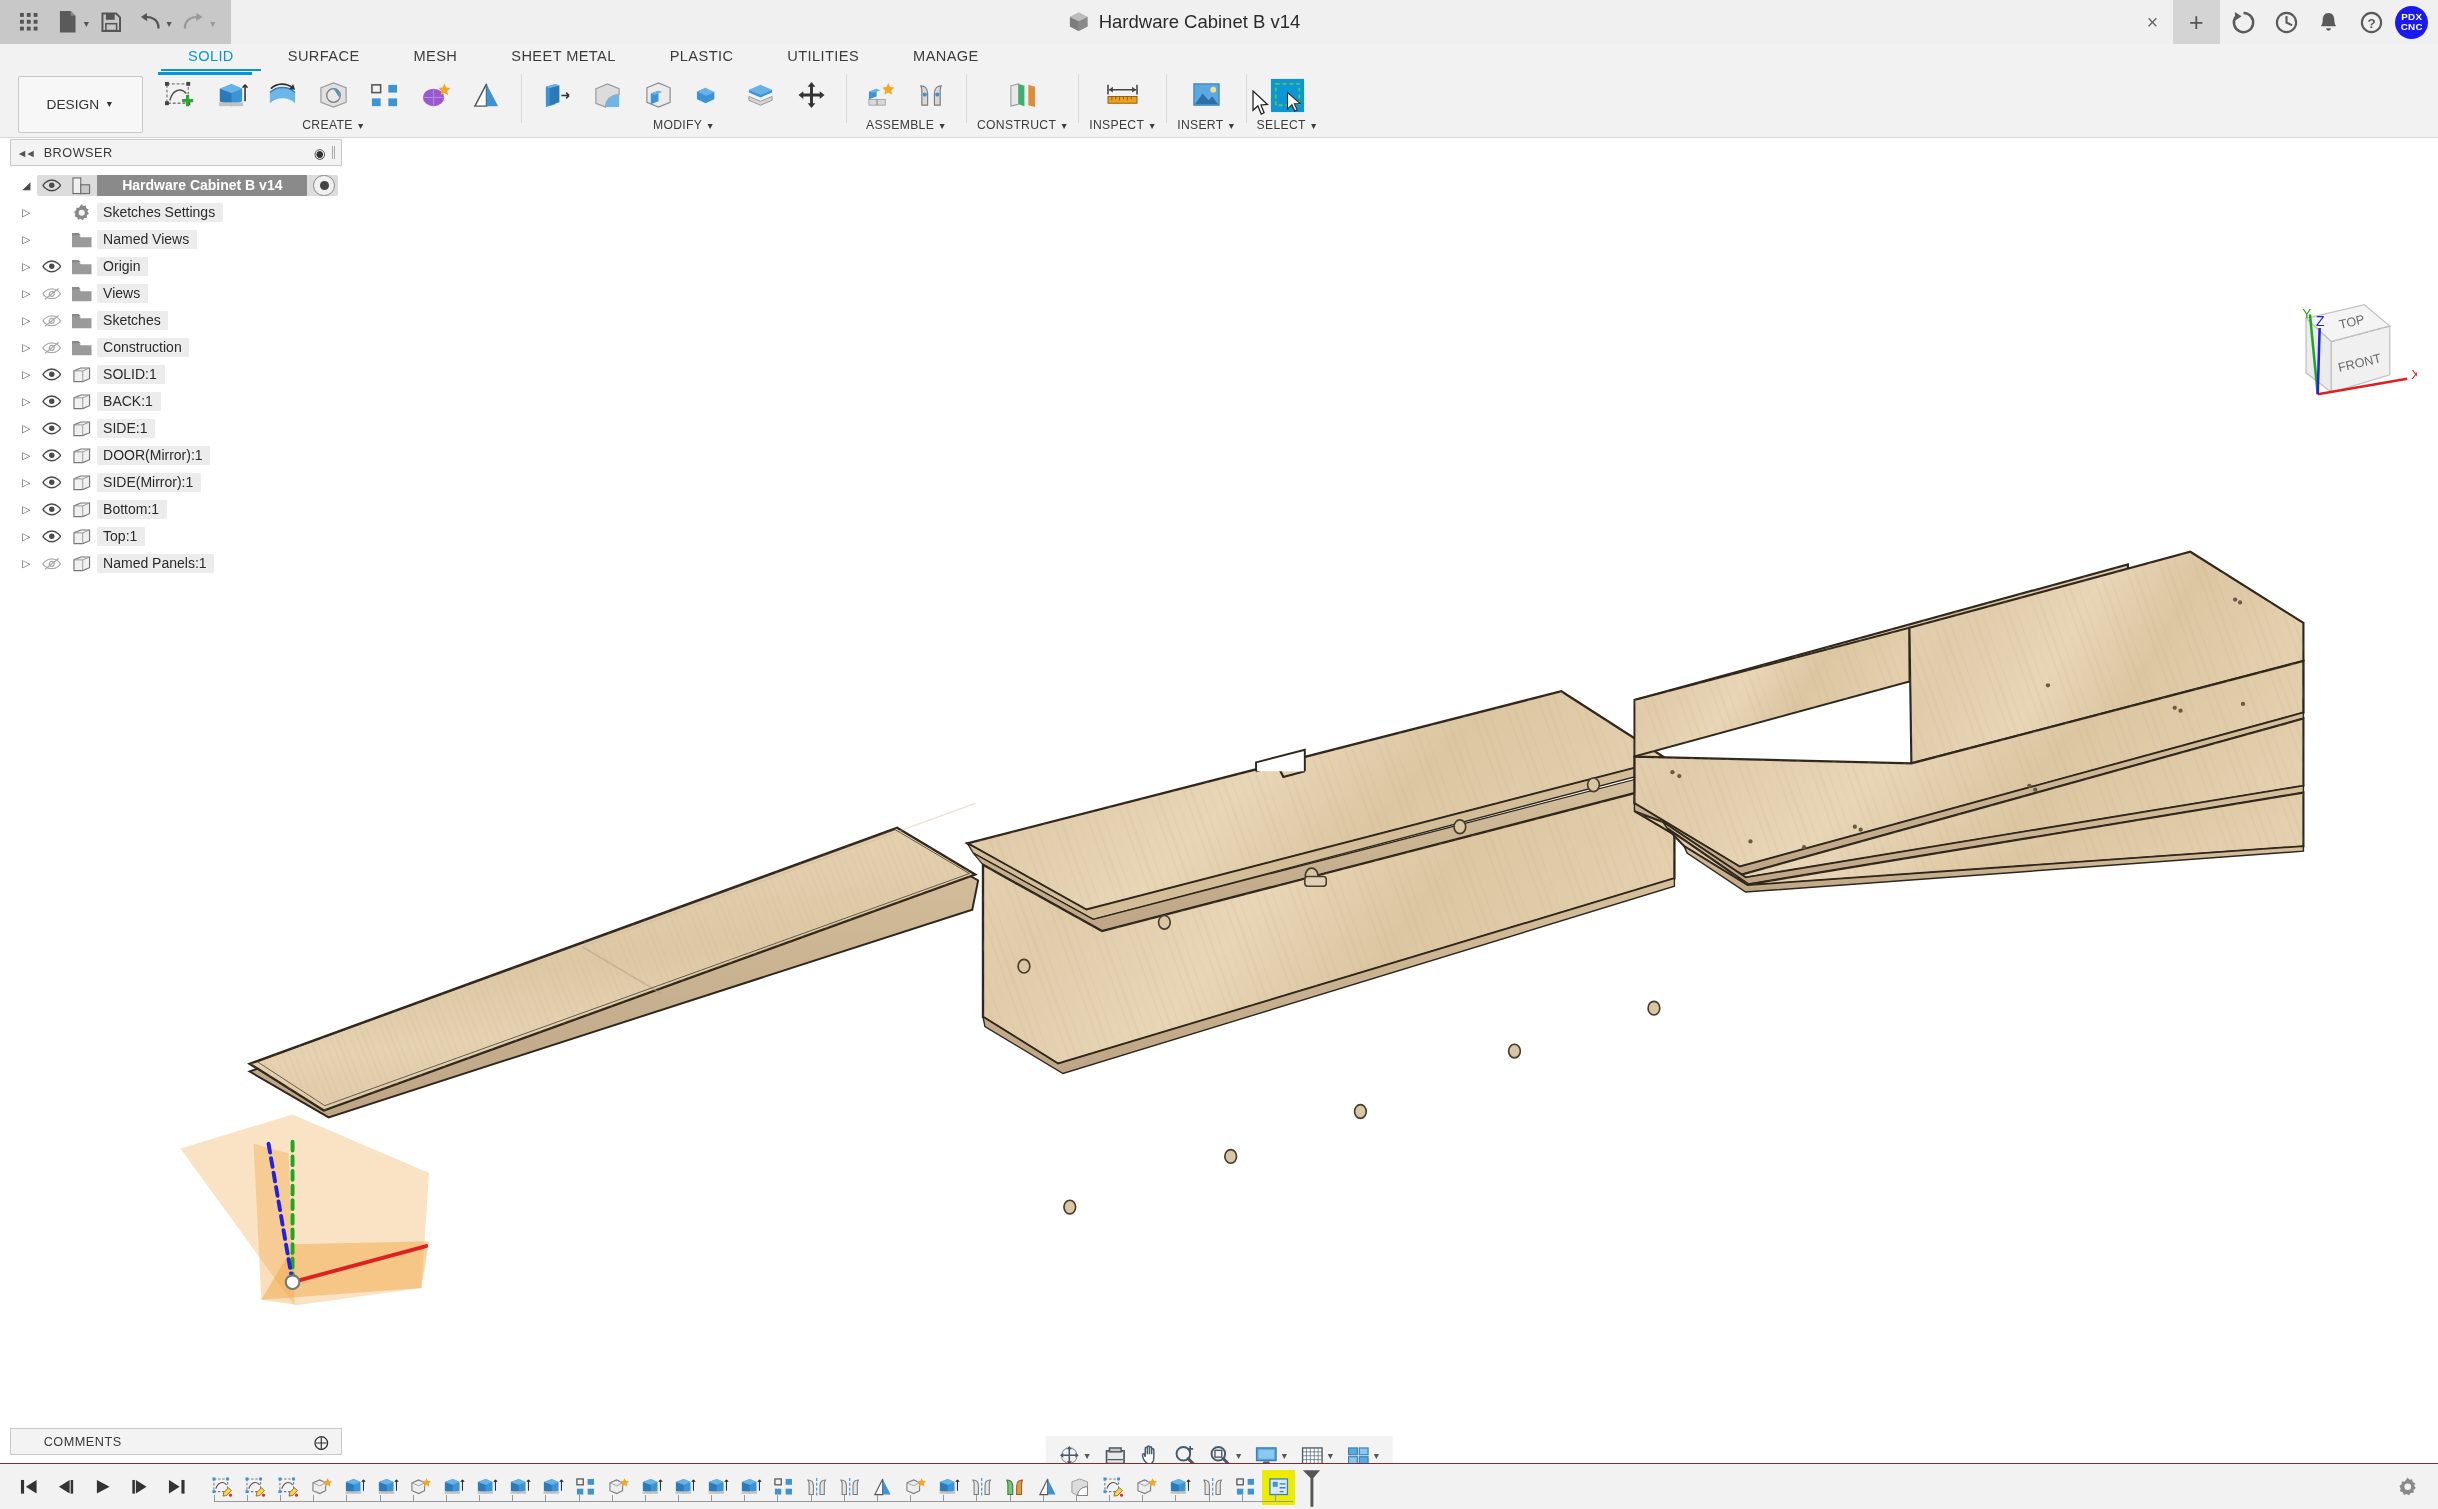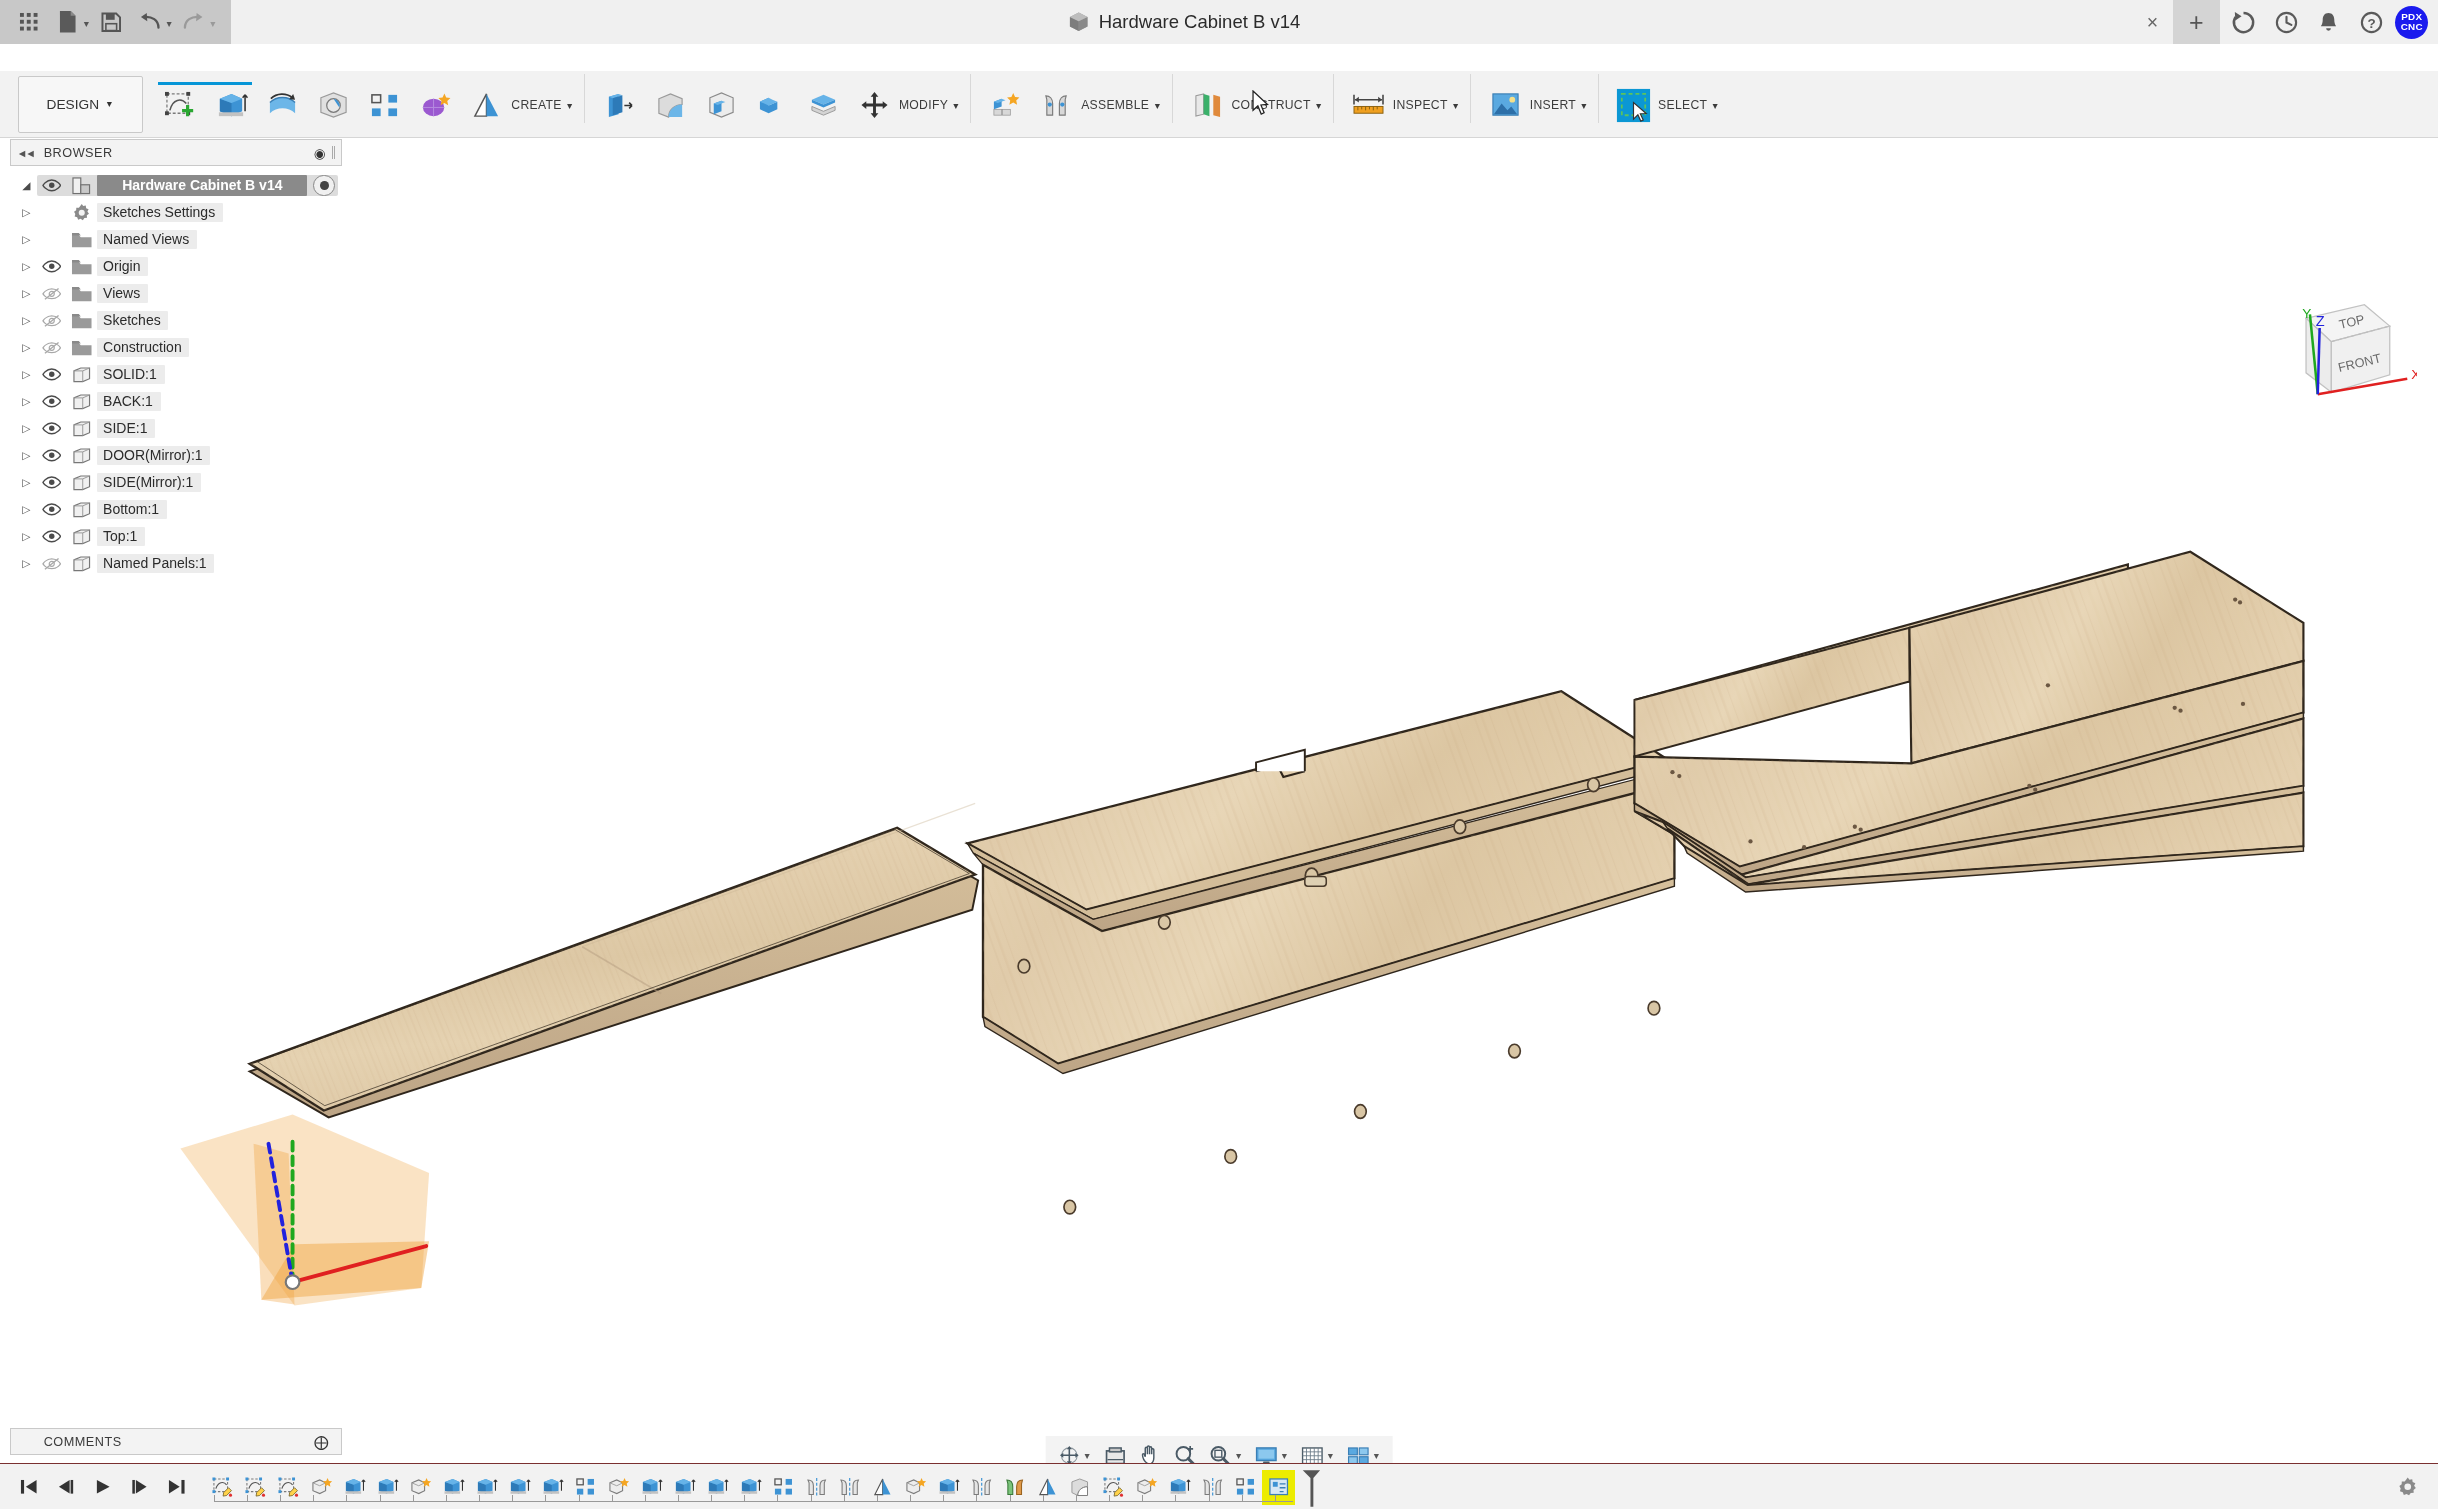--- a/index.html
+++ b/index.html
@@ -63,21 +63,21 @@
     position: absolute; top: 71px; left: 0; width: 2438px; height: 67px;
     background: #f2f2f2; border-bottom: 1px solid #d6d6d6;
     display: flex; align-items: flex-start;
   }
   .design-btn {
     margin: 4.9px 9.8px 0 17.6px; width: 125px; height: 57px;
     border: 1px solid #c9c9c9; background: #f7f7f7; border-radius: 2px;
     display: flex; align-items: center; justify-content: center; gap: 5.9px;
     font-size: 13.7px; color: #333;
   }
-  .ribbon-group { display: flex; flex-direction: row; align-items: center; height: 67px; padding: 0 3.9px; }
+  .ribbon-group { display: flex; flex-direction: column; align-items: center; height: 67px; padding: 0 3.9px; }
   .ribbon-icons { display: flex; align-items: center; height: 47px; gap: 2px; padding-top:2px; }
   .rbtn {
     width: 49px; height: 43px; display: flex; align-items: center; justify-content: center;
     position: relative;
   }
   .rbtn.sel-active { }
   .group-label { font-size: 12.2px; color: #3c3c3c; letter-spacing: 0.3px; white-space: nowrap; }
   .group-sep { width: 1px; height: 49px; background: #d8d8d8; margin: 2.9px 5.9px 0 5.9px; }
   .active-marker {
     position: absolute; top: -2px; left: 2px; width: 94px; height: 2.9px; background: #0696d7;
@@ -259,20 +259,29 @@
           <text x="13" y="18.5" font-size="14" font-family="Liberation Sans, sans-serif" fill="#5a5a5a" text-anchor="middle" font-weight="bold">?</text>
         </svg>
       </div>
       <div class="avatar">
         <span>PDX</span>
         <span>CNC</span>
       </div>
     </div>
   </div>
 
+  <div class="ribbon-tabs">
+    <div class="rtab active">SOLID</div>
+    <div class="rtab">SURFACE</div>
+    <div class="rtab">MESH</div>
+    <div class="rtab">SHEET METAL</div>
+    <div class="rtab">PLASTIC</div>
+    <div class="rtab">UTILITIES</div>
+    <div class="rtab">MANAGE</div>
+  </div>
 
   <div class="ribbon">
 
     <div class="design-btn">
       <span>DESIGN</span>
       <span style="font-size:8.8px">▼</span>
     </div>
 
     <div class="ribbon-group">
       <div class="ribbon-icons">

